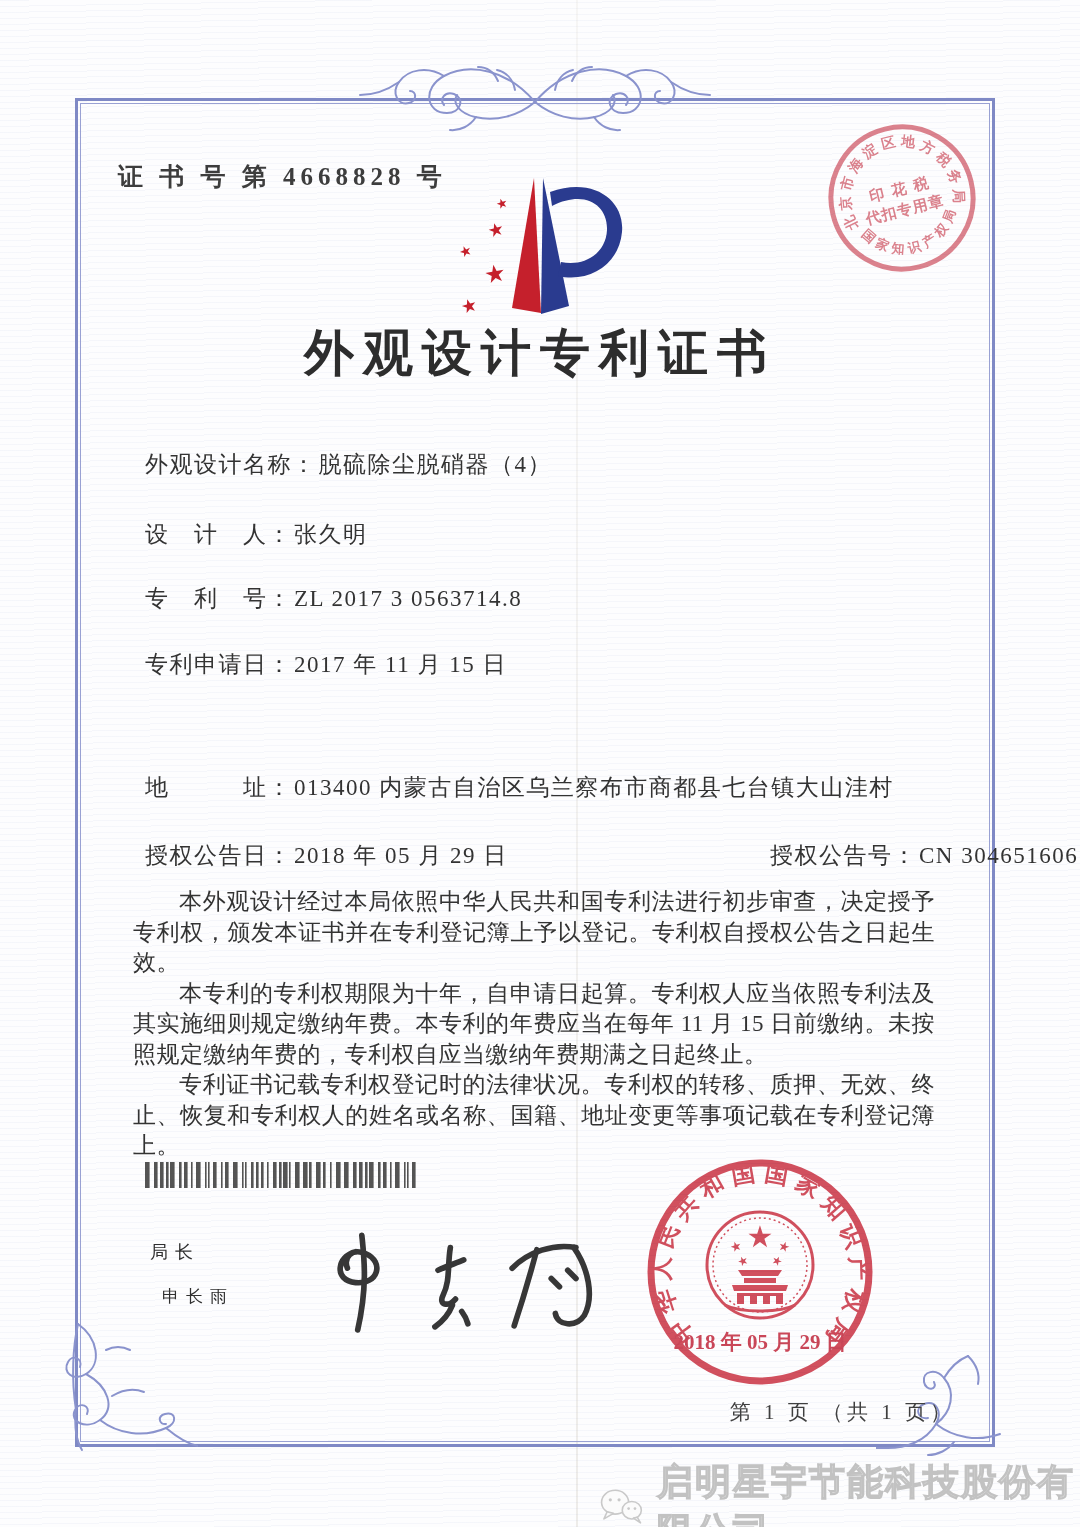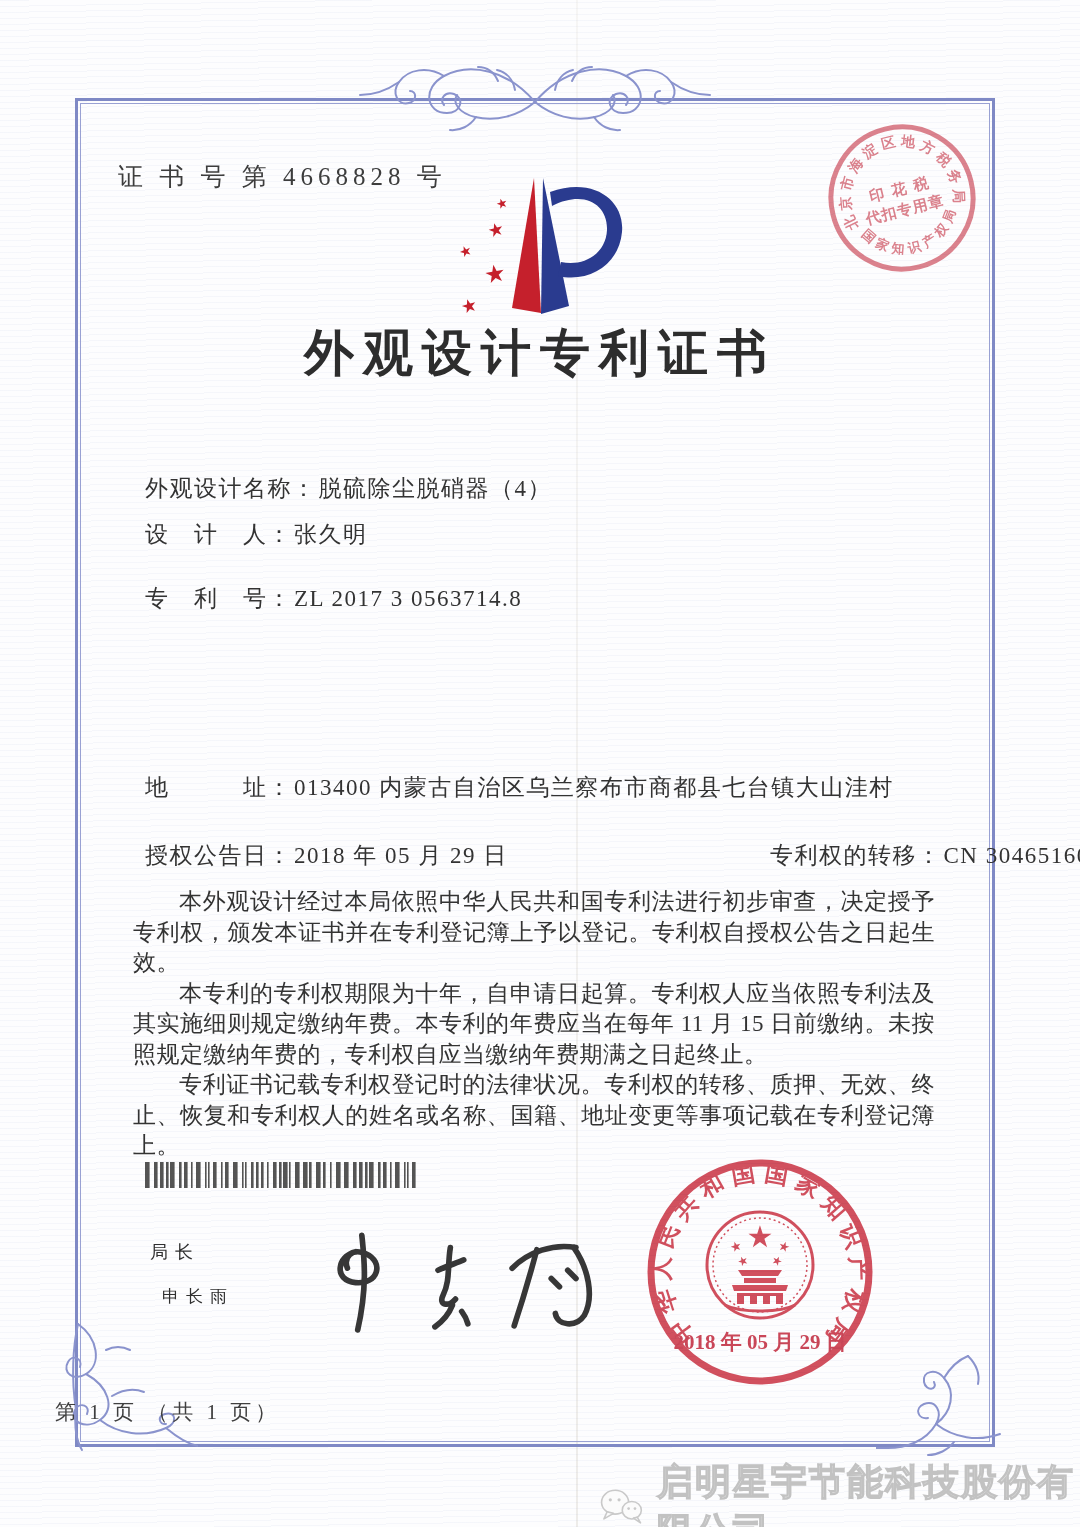--- a/index.html
+++ b/index.html
@@ -6,37 +6,37 @@
   body{font-family:"Liberation Serif","DejaVu Serif",serif;color:#3a3a3a;}
   .page{position:absolute;inset:0;overflow:hidden;
     background:
       repeating-linear-gradient(179deg, rgba(203,210,232,0.16) 0 1px, rgba(255,255,255,0) 1px 6px),
       #fdfdfe;}
   .crease{position:absolute;left:576px;top:0;width:2px;height:100%;
     background:linear-gradient(180deg,rgba(190,180,160,0.10),rgba(170,160,140,0.18));}
   .frame-outer{position:absolute;left:75px;top:98px;right:85px;bottom:80px;border:3px solid #7f89c5;}
   .frame-inner{position:absolute;inset:2px;border:1px solid #99a1d3;}
   .orn{position:absolute;pointer-events:none;}
-  .cert-no{position:absolute;left:118px;top:160px;font-size:25px;letter-spacing:5px;color:#3d3d3d;}
+  .cert-no{position:absolute;left:118px;top:160px;font-size:25px;letter-spacing:5px;color:#3d3d3d;font-weight:bold;}
   .logo{position:absolute;left:438px;top:166px;}
   .title{position:absolute;left:0;width:1080px;top:320px;text-align:center;
     font-size:50px;font-weight:bold;letter-spacing:9px;color:#2d2d2d;}
   .row{position:absolute;left:145px;font-size:23px;letter-spacing:1.5px;color:#333;white-space:nowrap;}
   .row .lab{margin-right:2px;}
   .grant-no{position:absolute;left:625px;top:0;}
   .paras{position:absolute;left:133px;top:887px;width:802px;font-size:23px;line-height:30.5px;
     color:#333;text-align:justify;letter-spacing:0.5px;}
   .paras p{margin:0;text-indent:2em;}
   .barcode{position:absolute;left:145px;top:1162px;width:275px;height:26px;}
   .sig-title{position:absolute;left:150px;top:1240px;font-size:18px;letter-spacing:7px;color:#2f2f2f;}
   .sig-name{position:absolute;left:162px;top:1285px;font-size:17px;letter-spacing:7px;color:#2f2f2f;font-family:Liberation Serif, serif;}
   .signature{position:absolute;left:298px;top:1220px;}
   .seal{position:absolute;left:640px;top:1152px;mix-blend-mode:multiply;opacity:0.92;}
   .stamp{position:absolute;left:812px;top:108px;transform:rotate(-14deg);opacity:0.78;mix-blend-mode:multiply;}
-  .footer{position:absolute;left:55px;top:1398px;width:900px;text-align:left;font-size:21px;
+  .footer{position:absolute;left:55px;top:1398px;width:900px;text-align:right;font-size:21px;
     letter-spacing:4px;color:#3f3f3f;}
   .watermark{position:absolute;left:596px;top:1458px;display:flex;align-items:center;gap:10px;}
   .watermark .wm-text{font-size:36px;font-weight:bold;letter-spacing:2px;
     color:#ededed;-webkit-text-stroke:1.2px #c2c2c2;font-family:"Liberation Sans","DejaVu Sans",sans-serif;}
 </style>
 </head>
 <body>
 
 <div class="page">
 
@@ -124,36 +124,39 @@
         <text x="72.70003841166124" y="142.20834539651685" font-size="13" text-anchor="middle" transform="rotate(378.33333333333337 72.70003841166124 142.20834539651685)">知</text>
         <text x="90" y="145" font-size="13" text-anchor="middle" transform="rotate(360 90 145)">识</text>
         <text x="107.29996158833873" y="142.20834539651688" font-size="13" text-anchor="middle" transform="rotate(341.6666666666667 107.29996158833873 142.20834539651688)">产</text>
         <text x="122.84372254365326" y="134.1167756015274" font-size="13" text-anchor="middle" transform="rotate(323.3333333333333 122.84372254365326 134.1167756015274)">权</text>
         <text x="135.05336243589457" y="121.54670399930752" font-size="13" text-anchor="middle" transform="rotate(305 135.05336243589457 121.54670399930752)">局</text>
       </g>
   </svg>
 
   <div class="title">外观设计专利证书</div>
 
-  <div class="row" style="top:473px">
+  <div class="row" style="top:449px">
     <span class="lab">外观设计名称：</span><span>脱硫除尘脱硝器（4）</span>
   </div>
   <div class="row" style="top:519px">
     <span class="lab">设　计　人：</span><span>张久明</span>
   </div>
   <div class="row" style="top:583px">
     <span class="lab">专　利　号：</span><span>ZL 2017 3 0563714.8</span>
+  </div>
+  <div class="row" style="top:649px">
+    <span class="lab">专利申请日：</span><span>2017 年 11 月 15 日</span>
   </div>
   <div class="row" style="top:772px">
     <span class="lab">地　　　址：</span><span>013400  内蒙古自治区乌兰察布市商都县七台镇大山洼村</span>
   </div>
   <div class="row" style="top:840px;width:800px">
     <span class="lab">授权公告日：</span><span>2018 年 05 月 29 日</span>
     <span class="grant-no">
-      <span class="lab">专利权的转移：</span><span>CN 304651606 S</span>
+      <span class="lab">授权公告号：</span><span>CN 304651606 S</span>
     </span>
   </div>
 
   <div class="paras">
     <p>本外观设计经过本局依照中华人民共和国专利法进行初步审查，决定授予专利权，颁发本证书并在专利登记簿上予以登记。专利权自授权公告之日起生效。</p>
     <p>本专利的专利权期限为十年，自申请日起算。专利权人应当依照专利法及其实施细则规定缴纳年费。本专利的年费应当在每年 11 月 15 日前缴纳。未按照规定缴纳年费的，专利权自应当缴纳年费期满之日起终止。</p>
     <p>专利证书记载专利权登记时的法律状况。专利权的转移、质押、无效、终止、恢复和专利权人的姓名或名称、国籍、地址变更等事项记载在专利登记簿上。</p>
   </div>
 
   <div class="barcode">

